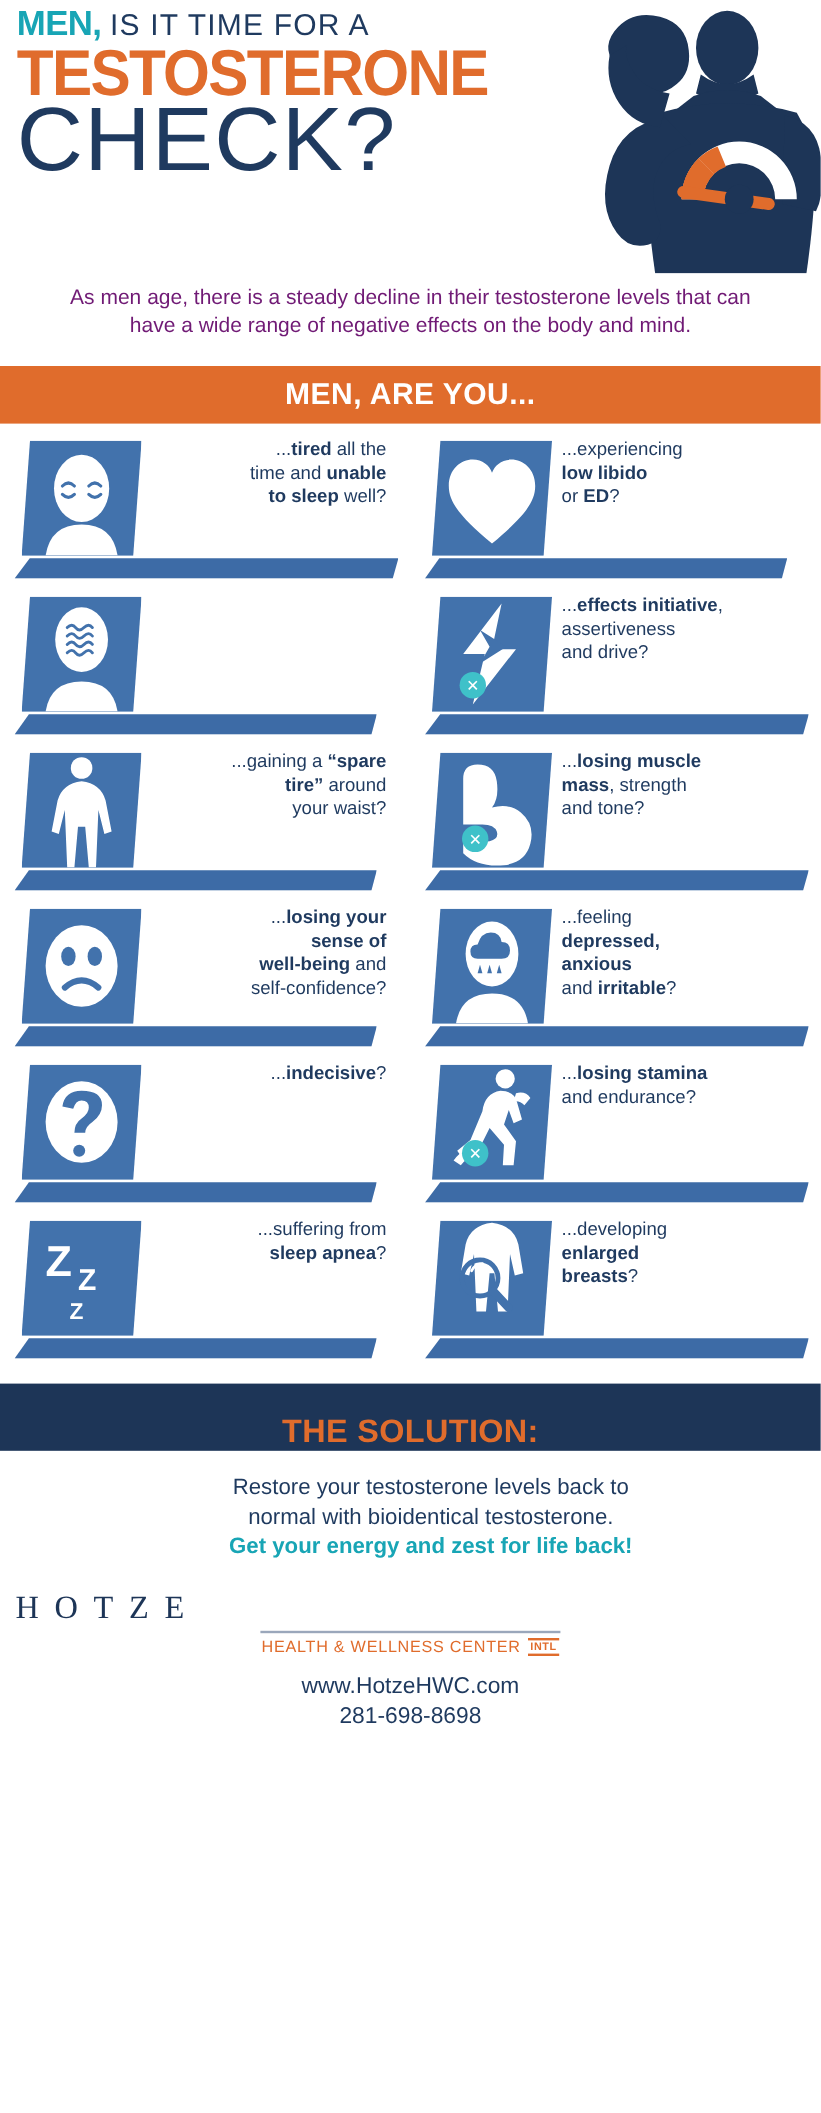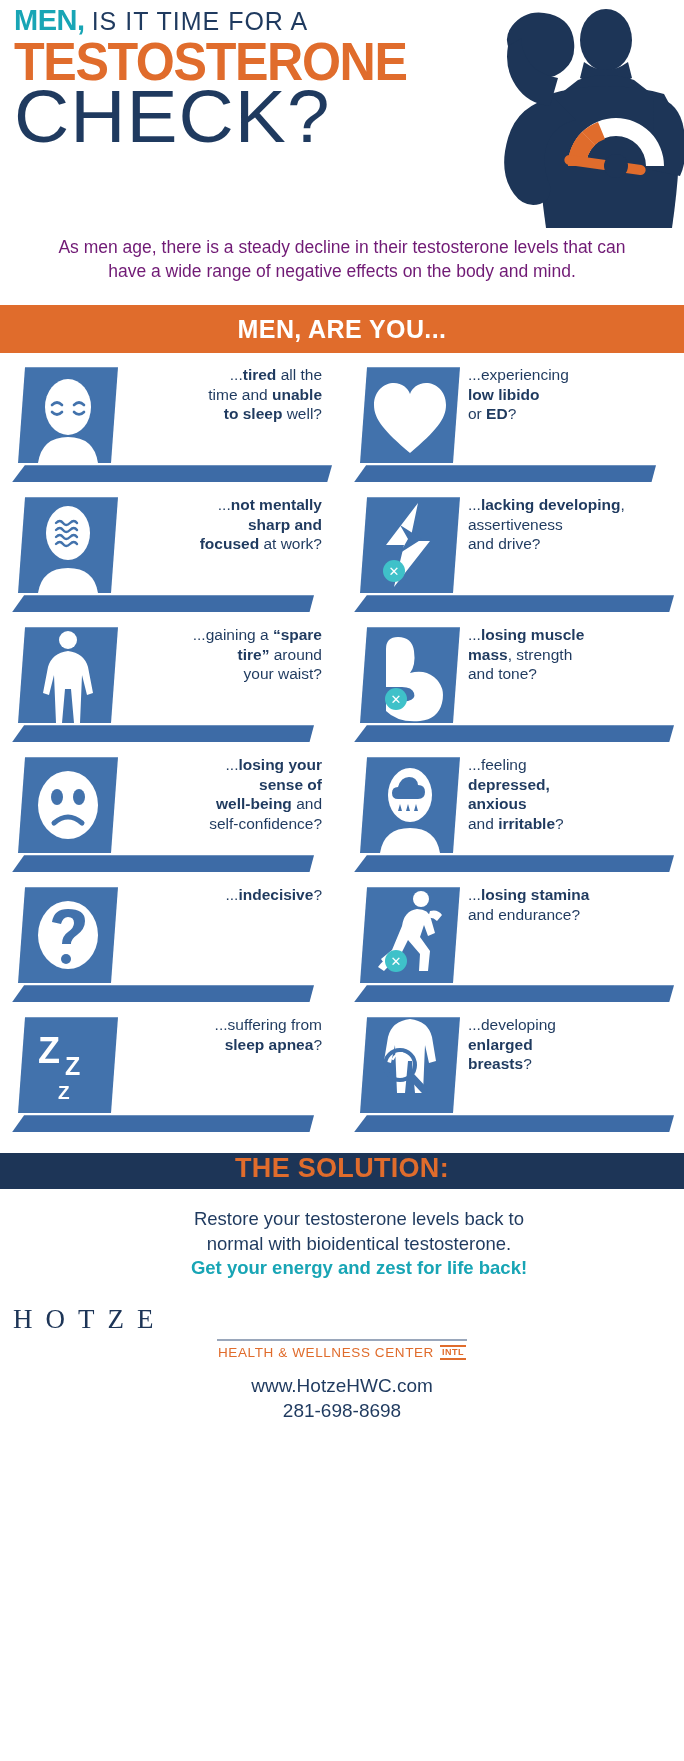--- a/index.html
+++ b/index.html
@@ -59,22 +59,22 @@
   .txt{
     position:absolute;left:126px;top:0px;width:196px;
     font-size:15.5px;line-height:1.26;color:#1f3a5f;
   }
   .txt b{font-weight:bold;}
   .txt.al-left{text-align:left;}
   .txt.al-right{text-align:right;left:120px;width:202px;}
 
   
   .band-navy{
-    margin-top:8px;background:#1d3557;height:36px;
-    display:flex;align-items:flex-start;justify-content:center;
+    margin-top:8px;background:#1d3557;height:56px;
+    display:flex;align-items:flex-end;justify-content:center;
   }
   .band-navy .t{color:#e06c2c;font-weight:bold;font-size:27px;letter-spacing:.3px;}
   .solution{
     text-align:center;font-size:18.5px;line-height:1.32;padding:18px 26px 0 60px;color:#1f3a5f;
   }
   .solution .teal{color:#18a5b5;font-weight:bold;display:block;}
 
   
   .logo{margin-top:26px;text-align:left;}
   .logo-word{
@@ -192,41 +192,36 @@
               <ellipse cx="50" cy="36" rx="22" ry="27" fill="#fff"></ellipse>
               <path fill="#fff" d="M20 96 q4 -25 30 -25 q26 0 30 25 z"></path>
               <g stroke="#4272ac" stroke-width="2.4" fill="none" stroke-linecap="round">
                 <path d="M38 26 q4 -4 7 0 t7 0 t7 0"></path>
                 <path d="M38 33 q4 -4 7 0 t7 0 t7 0"></path>
                 <path d="M38 40 q4 -4 7 0 t7 0 t7 0"></path>
                 <path d="M38 47 q4 -4 7 0 t7 0 t7 0"></path>
               </g>
             </svg>
           </div>
-          <div class="txt al-right">
-            <div><span>...</span><b>not mentally</b></div>
-            <div><b>sharp and</b></div>
-            <div><b>focused</b><span> at work?</span></div>
-          </div>
         </div>
       </div>
       <div class="cell right">
         <div class="card">
           <div class="para"></div>
           <div class="bar"></div>
           <div class="ico">
             <svg viewBox="0 0 100 96">
               <path fill="#fff" d="M58 6 L26 48 L44 48 L34 90 L70 44 L50 44 Z"></path>
               <path fill="#4272ac" d="M40 28 L62 42 L40 56 L48 42 Z"></path>
               <circle cx="34" cy="74" r="11" fill="#3fc1c9"></circle>
               <text x="34" y="79" font-size="13" font-family="Liberation Sans, sans-serif" fill="#fff" text-anchor="middle">✕</text>
             </svg>
           </div>
           <div class="txt al-left">
-            <div><span>...</span><b>lacking developing</b><span>,</span></div>
+            <div><span>...</span><b>effects initiative</b><span>,</span></div>
             <div><span>assertiveness</span></div>
             <div><span>and drive?</span></div>
           </div>
         </div>
       </div>
     </div>
     <div class="row">
       <div class="cell">
         <div class="card">
           <div class="para"></div>

